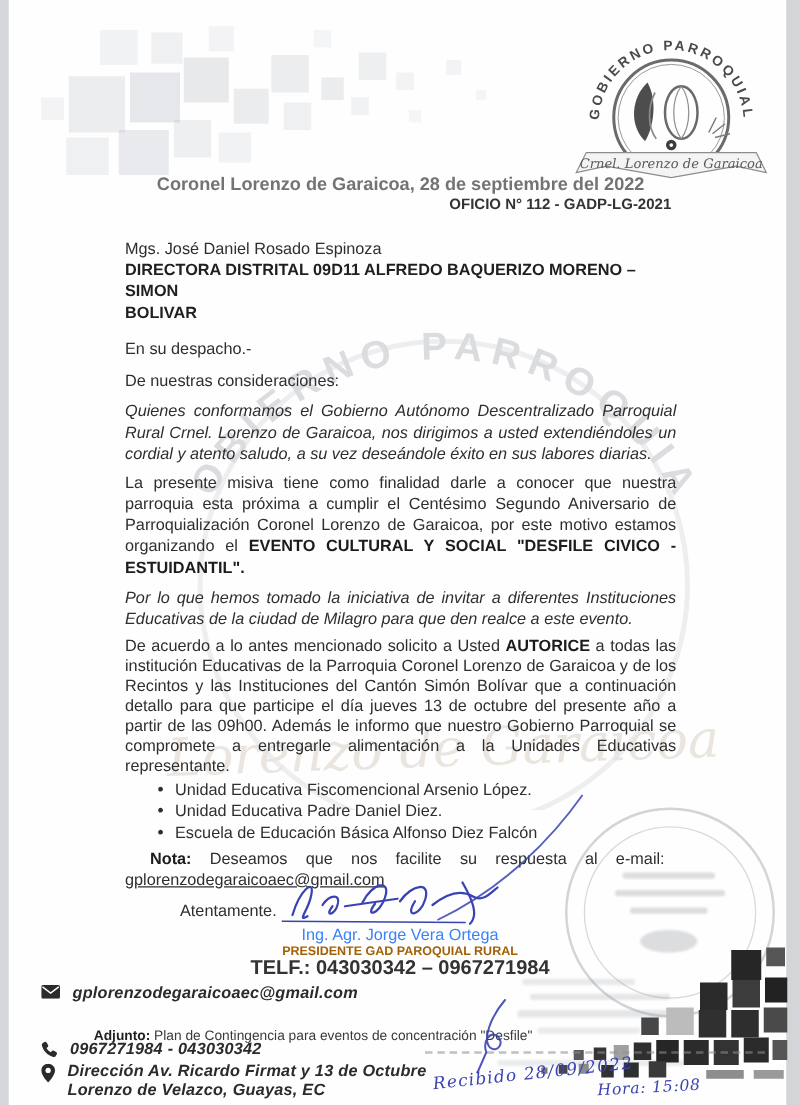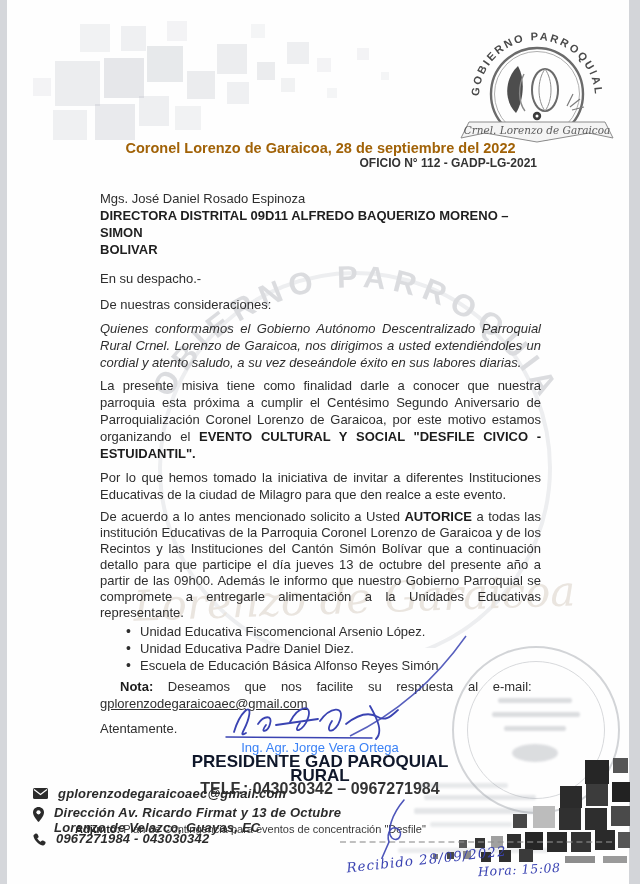--- a/index.html
+++ b/index.html
@@ -17,65 +17,65 @@
   .mosaic { position:absolute; pointer-events:none; }
 
   
   #watermark { position:absolute; left:130px; top:228px; opacity:.6; pointer-events:none; }
 
   
   #logo { position:absolute; left:455px; top:18px; }
 
   
   #column { position:absolute; left:100px; top:140px; width:441px; font-size:13px; line-height:17px; }
-  .date-line   { font-weight:bold; font-size:14.5px; line-height:16px; text-align:center; color:#a16207; }
+  .date-line   { font-weight:bold; font-size:14.5px; line-height:16px; text-align:center; color:#737373; }
   .oficio-line { font-weight:bold; font-size:12px; line-height:14px; text-align:right; padding-right:4px; color:#333; }
   .recipient   { margin-top:20px; }
   .recipient-name  { line-height:17px; }
   .recipient-title { font-weight:bold; line-height:17px; color:#1f1f1f; }
   .despacho { margin-top:12px; }
   .consid   { margin-top:9px; }
   .para     { text-align:justify; }
   .p1 { margin-top:7px;font-style:italic; }
   .p2 { margin-top:6px; }
-  .p3 { margin-top:7px; }
+  .p3 { margin-top:7px;font-style:italic; }
   .p4 { margin-top:6px; line-height:16px; }
   b.inline-bold { color:#1c1c1c; }
   ul.school-list { margin-top:2px; list-style:none; }
   ul.school-list li { position:relative; padding-left:40px; line-height:17px; }
   ul.school-list li::before { content:"•"; position:absolute; left:26px; font-size:14px; }
   .nota { margin-top:4px; }
   .nota-line1 { word-spacing:11px;padding-left:20px; }
   .nota-label { font-weight:bold; color:#1c1c1c; }
   .nota-email { text-decoration:underline; }
-  .closing { margin-top:8px; }
+  .closing { margin-top:8px;margin-left:44px; }
 
   
   #sig-block { position:absolute; left:170px; top:694px; width:300px; text-align:center; }
   #sig-scribble { display:block; margin:0 auto; }
   .sig-name   { font-size:13px; line-height:15px; color:#3b82f6; }
-  .sig-title  { font-weight:bold; font-size:17px; line-height:14px; color:#0f172a; }
+  .sig-title  { font-weight:bold; font-size:10px; line-height:14px; color:#a16207; }
   .sig-phone  { font-weight:bold; font-size:16px; line-height:12px; color:#333; }
 
   
   #stamp { position:absolute; left:452px; top:646px; width:168px; height:168px; opacity:.3; pointer-events:none; }
   #stamp .ring-outer { position:absolute; inset:0; border:2px solid #707680; border-radius:50%; }
   #stamp .ring-inner { position:absolute; inset:15px; border:1px solid #7e838c; border-radius:50%; }
   #stamp .blurbar { position:absolute; background:#8d929b; filter:blur(1px); border-radius:2px; }
 
   .ghostbar { position:absolute; background:#99a0a9; filter:blur(1px); border-radius:2px; pointer-events:none; }
 
   
   #adjunto { position:absolute; left:75px; top:823px; font-size:11px; color:#3a3a3a; }
   #adjunto b { color:#1f1f1f; }
   .contact-row { position:absolute; left:33px; display:flex; align-items:flex-start; gap:10px;
                  font-style:italic; font-weight:bold; font-size:13px; color:#2b2b2b; }
   .contact-row .txt { line-height:14.5px; letter-spacing:.2px; }
   #row-email   { top:787px; }
-  #row-address { top:806px; }
+  #row-address { top:850px; }
   #row-phone   { top:832px; }
   .cicon { flex:0 0 auto; margin-top:1px; }
 
   
   .ink { position:absolute; color:#3a43b2; font-family:"DejaVu Serif", serif; font-style:italic; }
   #received-note { left:346px; top:851px; font-size:13.5px; transform:rotate(-6deg); letter-spacing:1px; }
   #received-time { left:478px; top:862px; font-size:12.5px; transform:rotate(-3deg); letter-spacing:.6px; }
   #dashed-line { position:absolute; left:340px; top:841px; width:272px; border-top:2px dashed #8f8f8f; opacity:.55; }
 </style>
 </head>
@@ -164,21 +164,21 @@
 
     <p class="para p2"><span>La presente misiva tiene como finalidad darle a conocer que nuestra parroquia esta próxima a cumplir el Centésimo Segundo Aniversario de Parroquialización Coronel Lorenzo de Garaicoa, por este motivo estamos organizando el </span><b class="inline-bold">EVENTO CULTURAL Y SOCIAL "DESFILE CIVICO - ESTUIDANTIL".</b></p>
 
     <p class="para p3">Por lo que hemos tomado la iniciativa de invitar a diferentes Instituciones Educativas de la ciudad de Milagro para que den realce a este evento.</p>
 
     <p class="para p4"><span>De acuerdo a lo antes mencionado solicito a Usted </span><b class="inline-bold">AUTORICE</b><span> a todas las institución Educativas de la Parroquia Coronel Lorenzo de Garaicoa y de los Recintos y las Instituciones del Cantón Simón Bolívar que a continuación detallo para que participe el día jueves 13 de octubre del presente año a partir de las 09h00. Además le informo que nuestro Gobierno Parroquial se compromete a entregarle alimentación a la Unidades Educativas representante.</span></p>
 
     <ul class="school-list">
       <li>Unidad Educativa Fiscomencional Arsenio López.</li>
       <li>Unidad Educativa Padre Daniel Diez.</li>
-      <li>Escuela de Educación Básica Alfonso Reyes Simón</li>
+      <li>Escuela de Educación Básica Alfonso Diez Falcón</li>
     </ul>
 
     <div class="nota">
       <div class="nota-line1"><span class="nota-label">Nota:</span><span> Deseamos que nos facilite su respuesta al e-mail:</span></div>
       <div class="nota-email">gplorenzodegaraicoaec@gmail.com</div>
     </div>
 
     <div class="closing">Atentamente.</div>
   </div>
 

